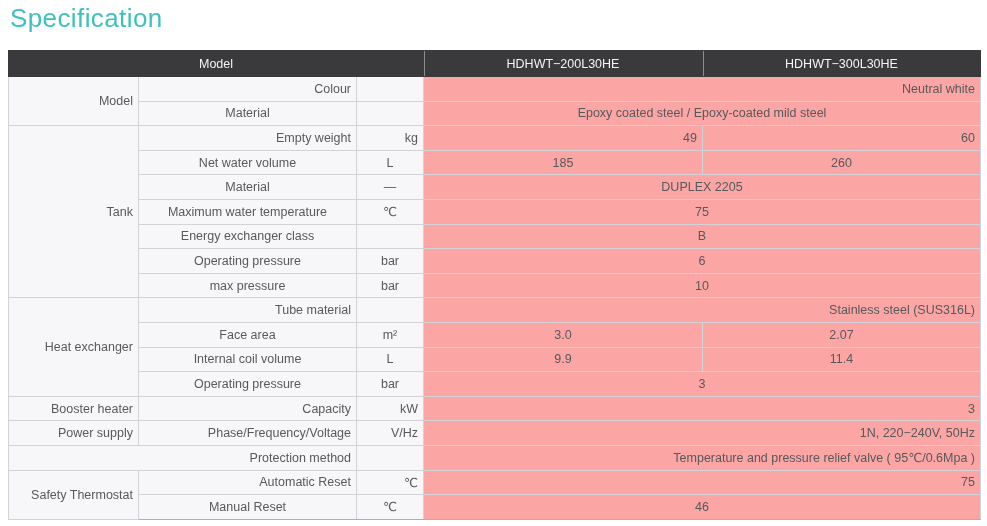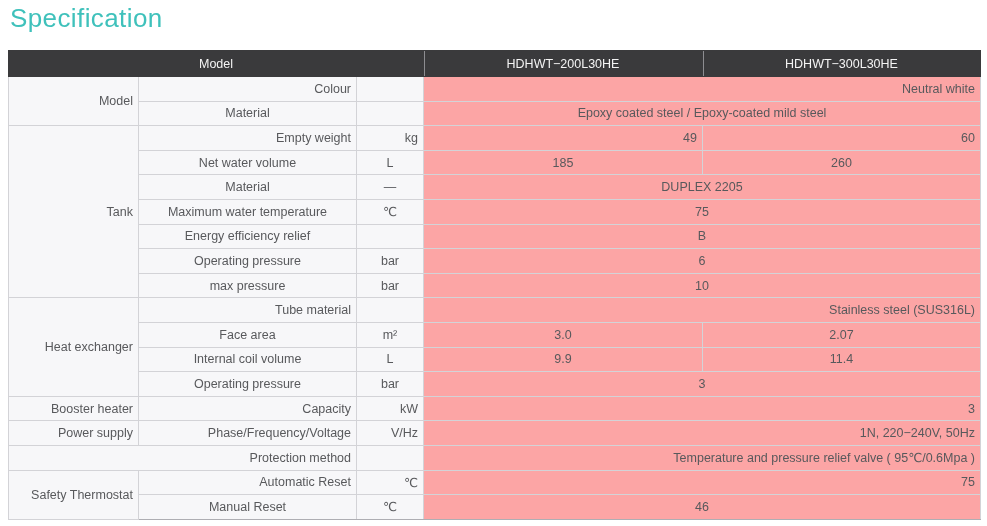--- a/index.html
+++ b/index.html
@@ -117,21 +117,21 @@
           <td class="param">Material</td>
           <td class="unit">—</td>
           <td class="val" colspan="2">DUPLEX 2205</td>
         </tr>
         <tr>
           <td class="param">Maximum water temperature</td>
           <td class="unit">℃</td>
           <td class="val" colspan="2">75</td>
         </tr>
         <tr>
-          <td class="param">Energy efficiency relief</td>
+          <td class="param">Energy exchanger class</td>
           <td class="unit"></td>
           <td class="val" colspan="2">B</td>
         </tr>
         <tr>
           <td class="param">Operating pressure</td>
           <td class="unit">bar</td>
           <td class="val" colspan="2">6</td>
         </tr>
         <tr>
           <td class="param">max pressure</td>

